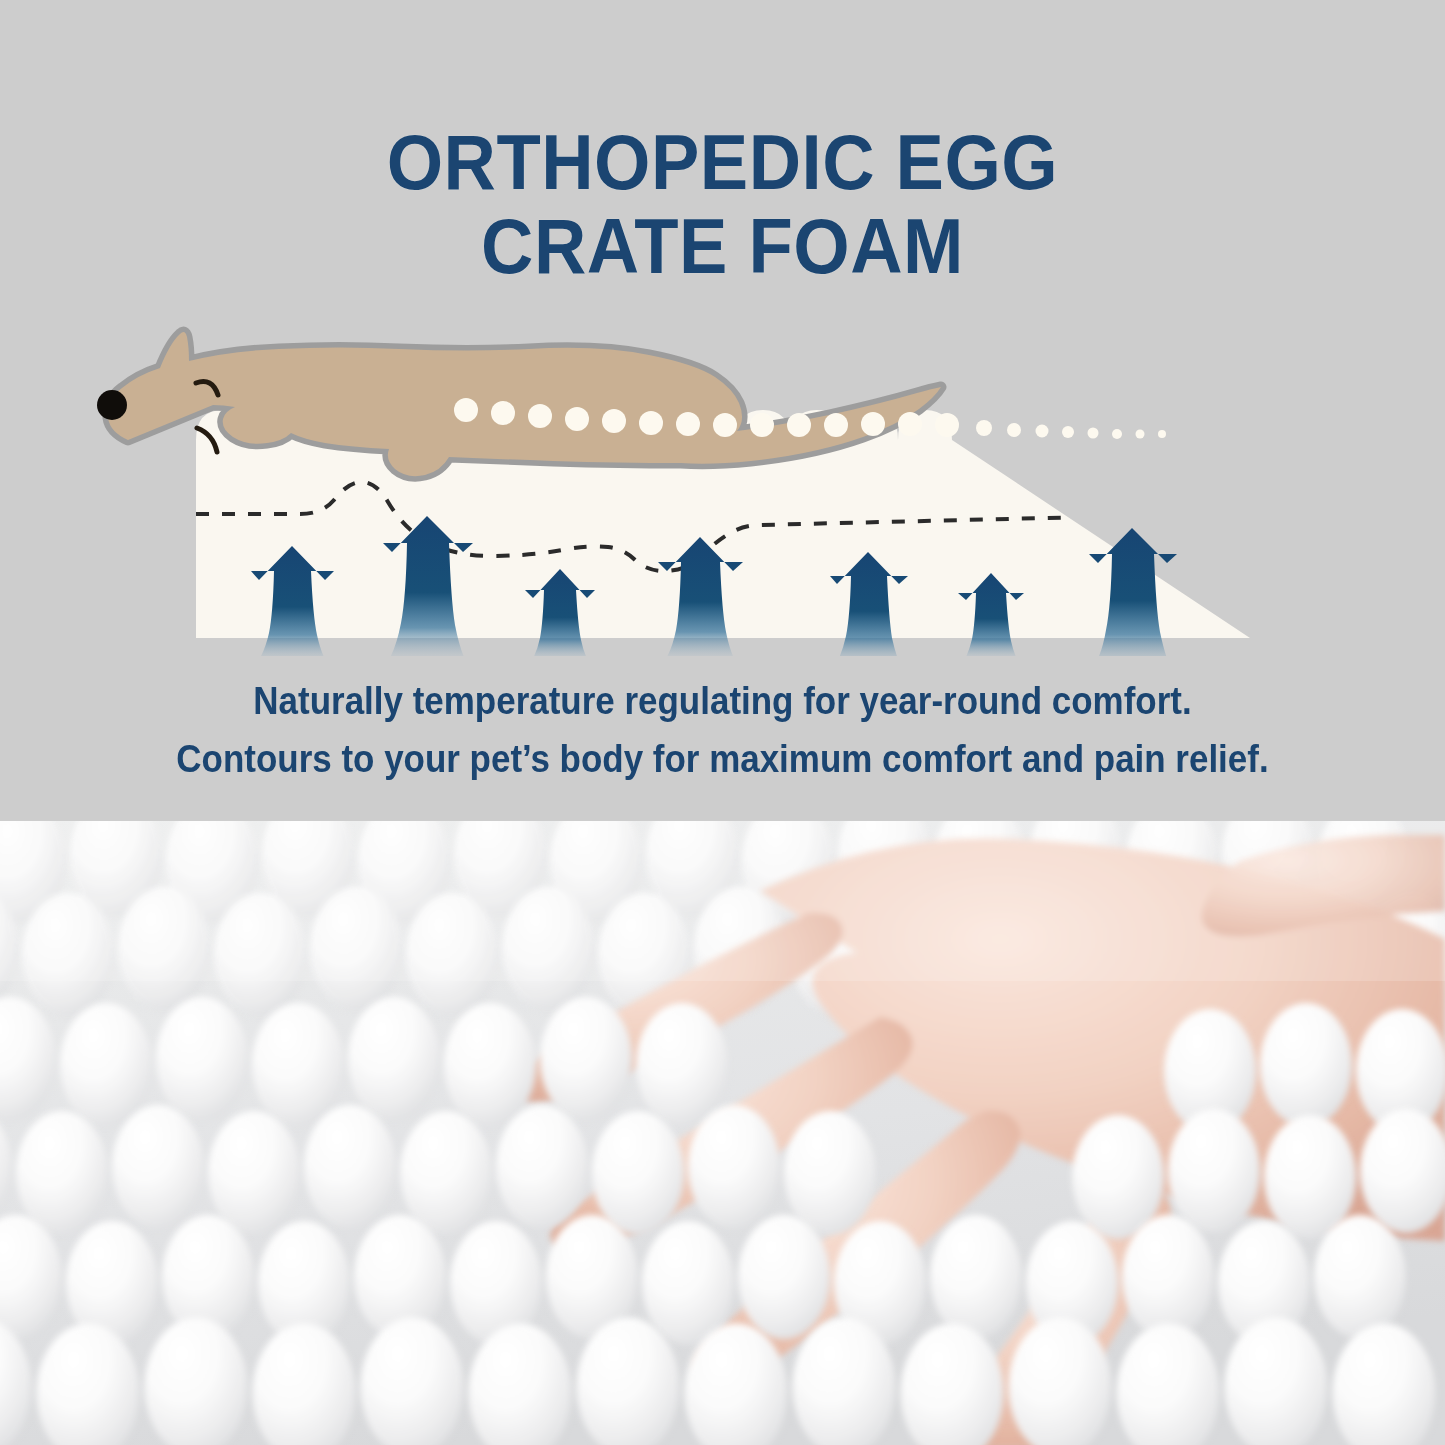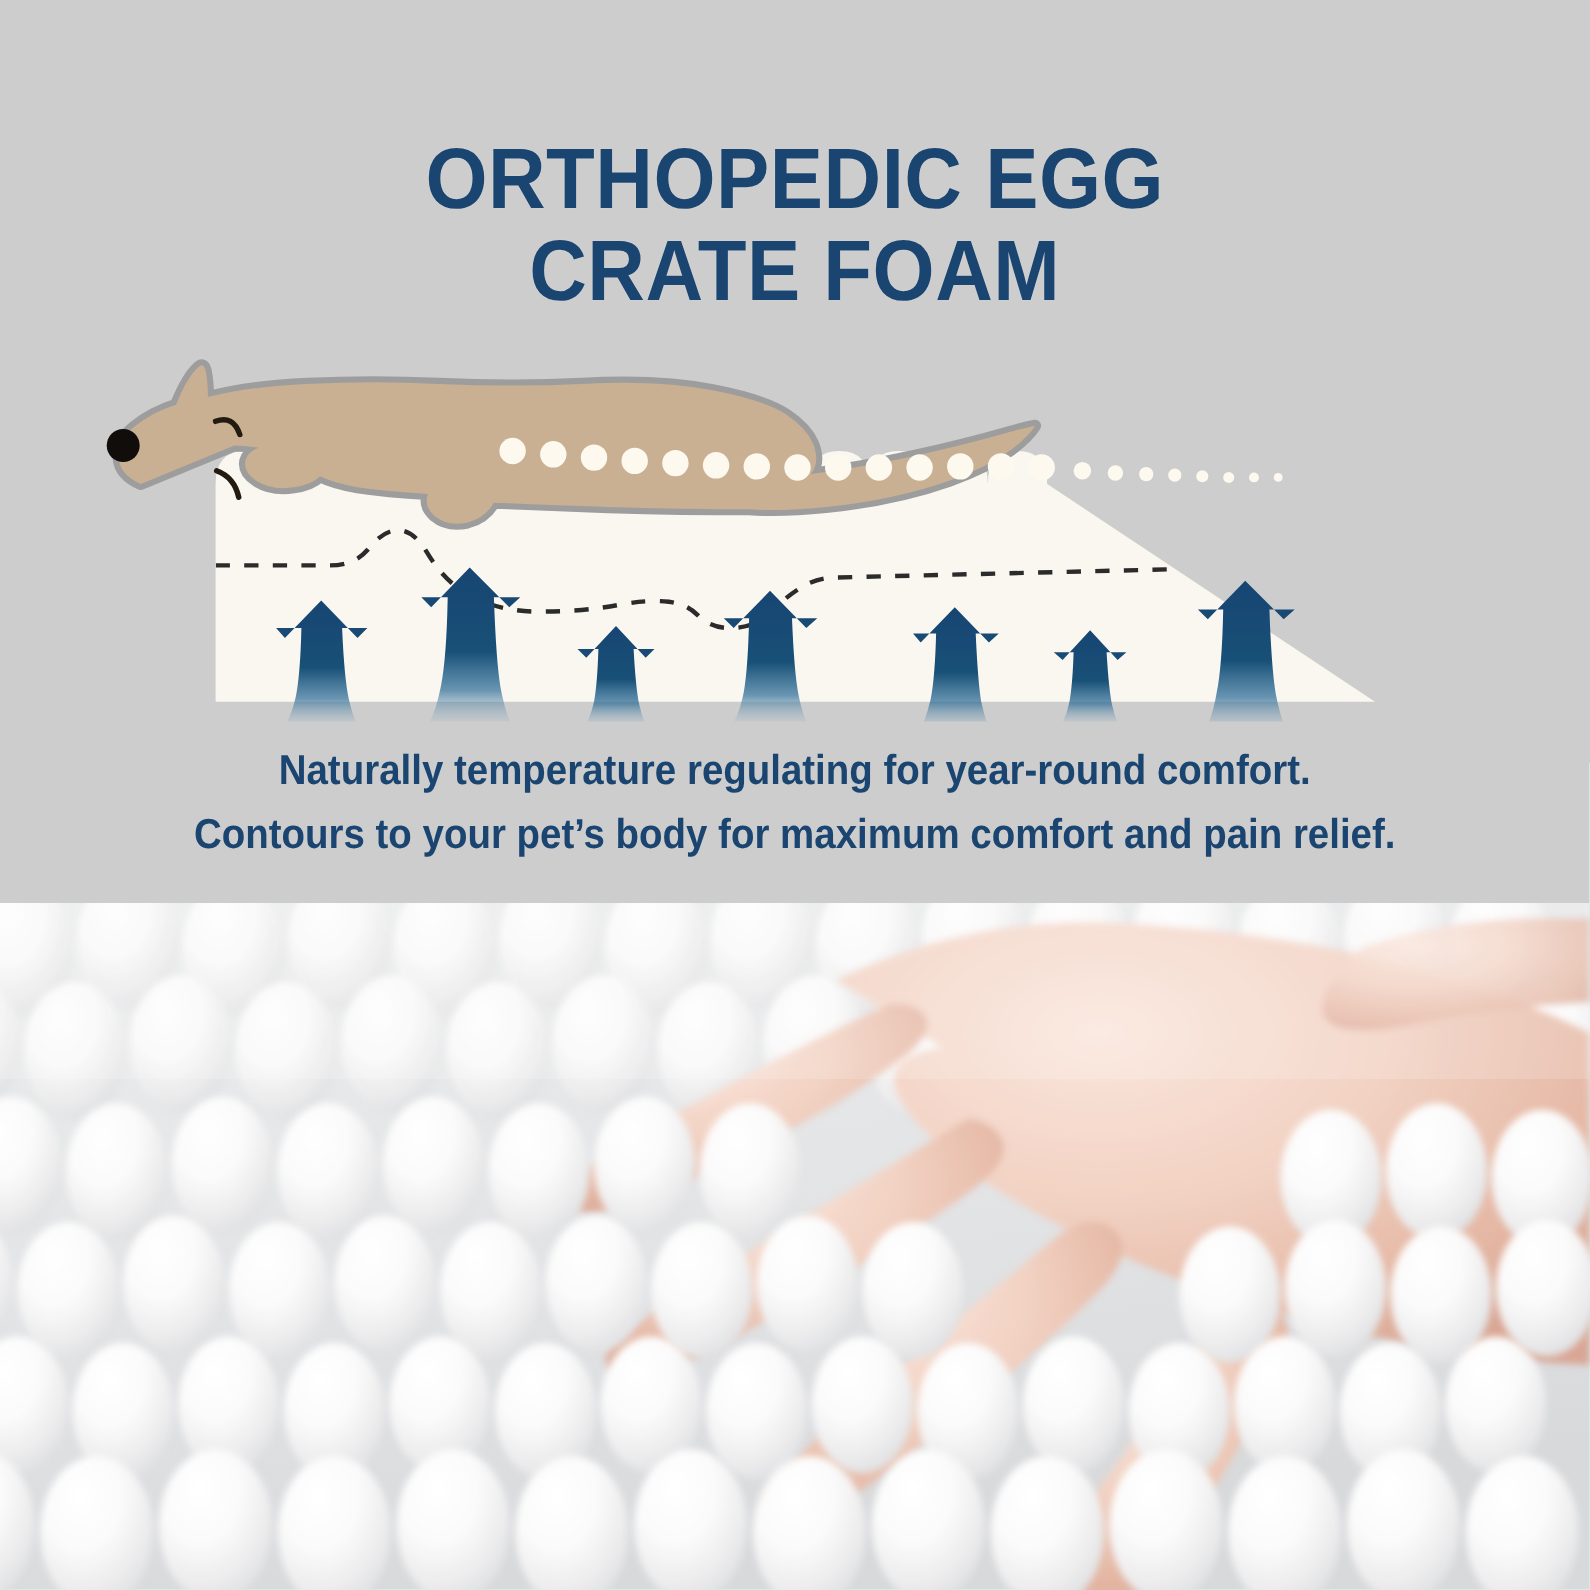--- a/index.html
+++ b/index.html
@@ -7,21 +7,21 @@
     margin: 0;
     padding: 0;
     background: #ffffff;
   }
   #page {
     position: relative;
     width: 1445px;
     height: 1445px;
     overflow: hidden;
     font-family: "Liberation Sans", "DejaVu Sans", sans-serif;
-    background: #5eead4;
+    background: #0f172a;
   }
 
   
   #info-panel {
     position: absolute;
     left: 0; top: 0;
     width: 1445px;
     height: 821px;
     background: #cdcdcd;
     overflow: hidden;

